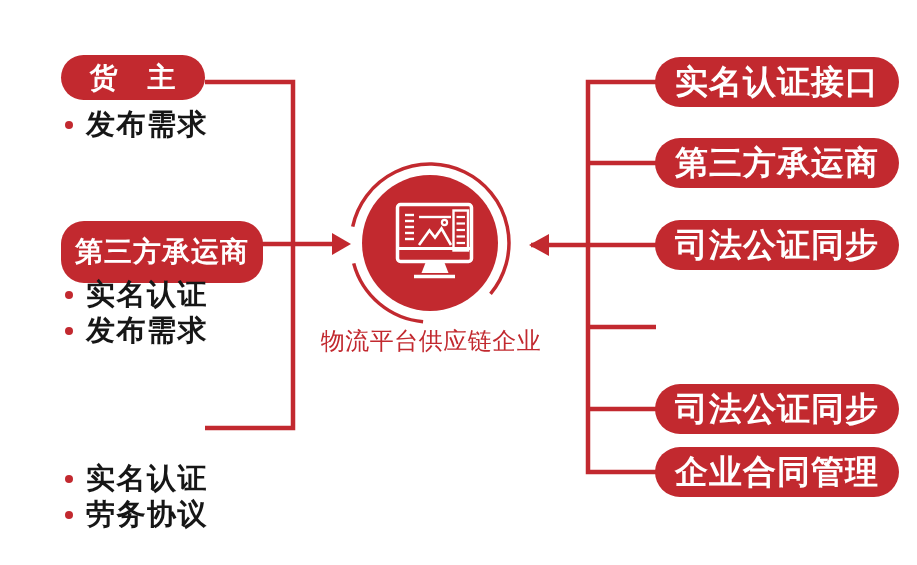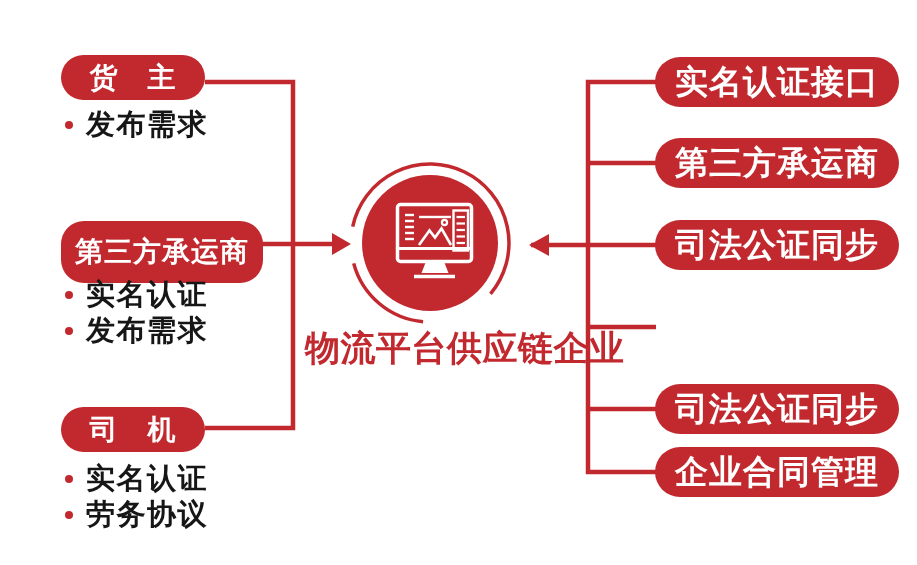--- a/index.html
+++ b/index.html
@@ -21,21 +21,21 @@
   .r3{top:302px;} .r4{top:384px;} .r5{top:447px;}
   .bullets{position:absolute;left:42px;}
   .b-owner  {top:107px;}
   .b-carrier{top:277px;}
   .b-driver {top:461px;}
   .bullet{display:flex;align-items:center;height:36px;}
   .dot{width:8px;height:8px;border-radius:50%;background:#C2292F;margin-right:13px;flex:0 0 auto;}
   .bullet-text{font-size:29px;font-weight:700;color:#161616;letter-spacing:1.5px;white-space:nowrap;}
   .center-label{
     position:absolute;left:282px;top:325px;width:252px;text-align:center;
-    font-size:35px;font-weight:700;color:#C2292F;letter-spacing:.5px;white-space:nowrap;
+    font-size:24px;font-weight:400;color:#C2292F;letter-spacing:.5px;white-space:nowrap;
   }
 </style>
 </head>
 <body>
 
 <div class="stage">
 
   <svg class="overlay" width="917" height="565" viewBox="0 0 917 565">
 
     <g stroke="#C2292F" stroke-width="4.5" fill="none">
@@ -81,21 +81,20 @@
         <path d="M433.5 223.5 H442"></path>
         <path d="M433.5 230 H442"></path>
         <path d="M433.5 236.5 H442"></path>
         <path d="M433.5 243 H442"></path>
       </g>
     </g>
   </svg>
 
   <div class="pill pill-left p-owner">货　主</div>
   <div class="pill pill-left p-carrier">第三方承运商</div>
-  <div class="pill pill-left p-driver">司　机</div>
 
   <div class="bullets b-owner">
     <div class="bullet">
       <span class="dot"></span>
       <span class="bullet-text">发布需求</span>
     </div>
   </div>
 
   <div class="bullets b-carrier">
     <div class="bullet">

